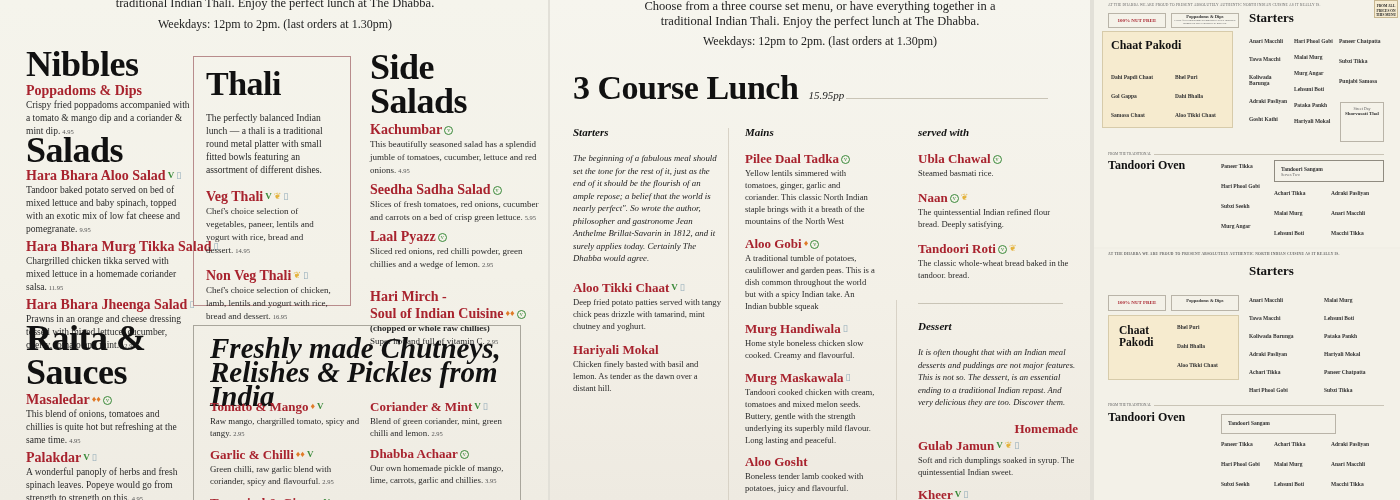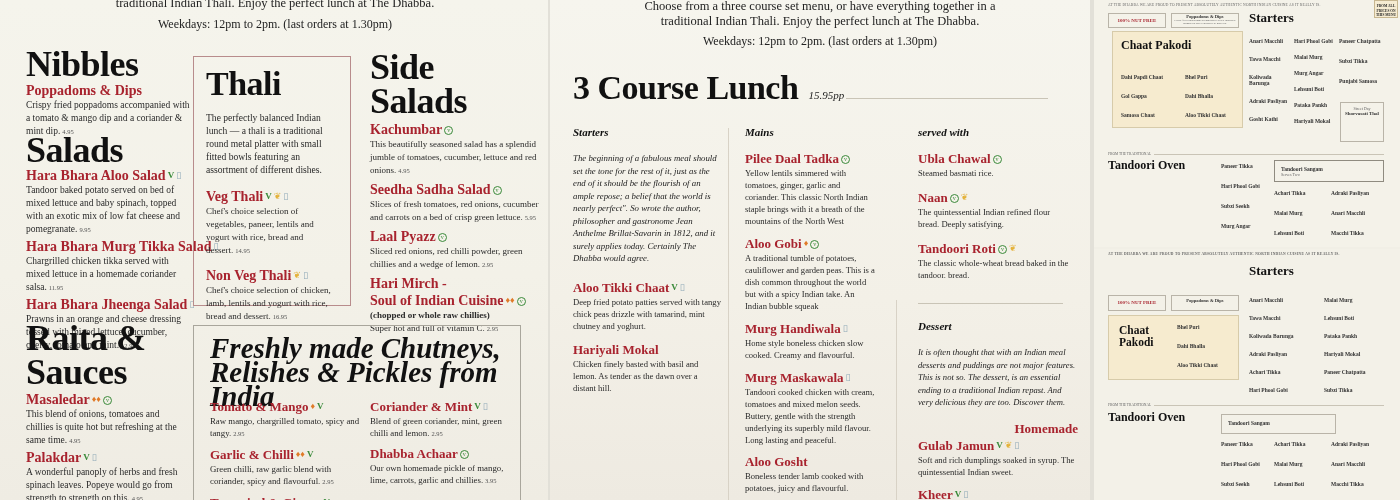--- a/index.html
+++ b/index.html
@@ -97,21 +97,21 @@
       <div class="dish-desc" style="font-size:9px;"><span>This beautifully seasoned salad has a splendid jumble of tomatoes, cucumber, lettuce and red onions.</span><span class="price">4.95</span></div>
     </div>
     <div style="margin-top:5px;">
       <div class="dish-name"><span>Seedha Sadha Salad</span><span class="ico ico-g">v</span></div>
       <div class="dish-desc" style="font-size:9px;"><span>Slices of fresh tomatoes, red onions, cucumber and carrots on a bed of crisp green lettuce.</span><span class="price">5.95</span></div>
     </div>
     <div style="margin-top:5px;">
       <div class="dish-name"><span>Laal Pyazz</span><span class="ico ico-g">v</span></div>
       <div class="dish-desc" style="font-size:9px;"><span>Sliced red onions, red chilli powder, green chillies and a wedge of lemon.</span><span class="price">2.95</span></div>
     </div>
-    <div style="margin-top:5px;">
+    <div style="margin-top:18px;">
       <div class="dish-name">Hari Mirch -</div>
       <div class="dish-name"><span>Soul of Indian Cuisine</span><span class="ico ico-c">♦♦</span><span class="ico ico-g">v</span></div>
       <div class="dish-desc" style="font-weight:bold;font-size:9px;">(chopped or whole raw chillies)</div>
       <div class="dish-desc" style="font-size:9px;"><span>Super hot and full of vitamin C.</span><span class="price">2.95</span></div>
     </div>
   </div>
 
   <div class="abs box2" style="left:193px;top:325px;width:328px;height:190px;padding:10px 16px;">
     <div style="font-style:italic;font-weight:bold;font-size:29px;line-height:24px;color:#111;">
       <div>Freshly made Chutneys,</div>
@@ -234,21 +234,21 @@
 <div class="panel" id="p3">
 
   <div class="abs" style="left:0;top:0;width:306px;height:247px;background:#f4f2e9;">
     <div class="abs mini" style="left:14px;top:3px;width:230px;font-size:3.6px;letter-spacing:0.2px;">AT THE DHABBA WE ARE PROUD TO PRESENT ABSOLUTELY AUTHENTIC NORTH INDIAN CUISINE AS IT REALLY IS.</div>
     <div class="abs" style="left:280px;top:0;width:24px;height:18px;border:1px solid #c7b68f;background:#f6ecd2;font-size:3.5px;text-align:center;line-height:4.5px;padding-top:3px;font-weight:bold;">FROM ALL PRICES ON THIS MENU</div>
     <div class="abs" style="left:14px;top:13px;width:58px;height:15px;border:1px solid #b9b4a8;font-size:5px;font-weight:bold;color:#a8232e;text-align:center;line-height:13px;">100% NUT FREE</div>
     <div class="abs" style="left:77px;top:13px;width:68px;height:15px;border:1px solid #b9b4a8;text-align:center;">
       <div class="mini-h" style="font-size:4.5px;">Poppadoms &amp; Dips</div>
       <div class="mini" style="font-size:2.8px;line-height:3px;">Crispy fried poppadoms accompanied with a tomato &amp; mango dip and a coriander &amp; mint dip.</div>
     </div>
-    <div class="abs" style="left:18px;top:31px;width:131px;height:97px;background:#f6ebcf;border:1px solid #d7cbaa;">
+    <div class="abs" style="left:8px;top:31px;width:131px;height:97px;background:#f6ebcf;border:1px solid #d7cbaa;">
       <div class="abs" style="left:8px;top:6px;font-size:12px;font-weight:bold;color:#111;">Chaat Pakodi</div>
       <div class="abs" style="left:8px;top:42px;width:55px;">
         <div class="mini-h" style="margin-bottom:13px;">Dahi Papdi Chaat</div>
         <div class="mini-h" style="margin-bottom:13px;">Gol Gappa</div>
         <div class="mini-h">Samosa Chaat</div>
       </div>
       <div class="abs" style="left:72px;top:42px;width:55px;">
         <div class="mini-h" style="margin-bottom:13px;">Bhel Puri</div>
         <div class="mini-h" style="margin-bottom:13px;">Dahi Bhalla</div>
         <div class="mini-h">Aloo Tikki Chaat</div>

